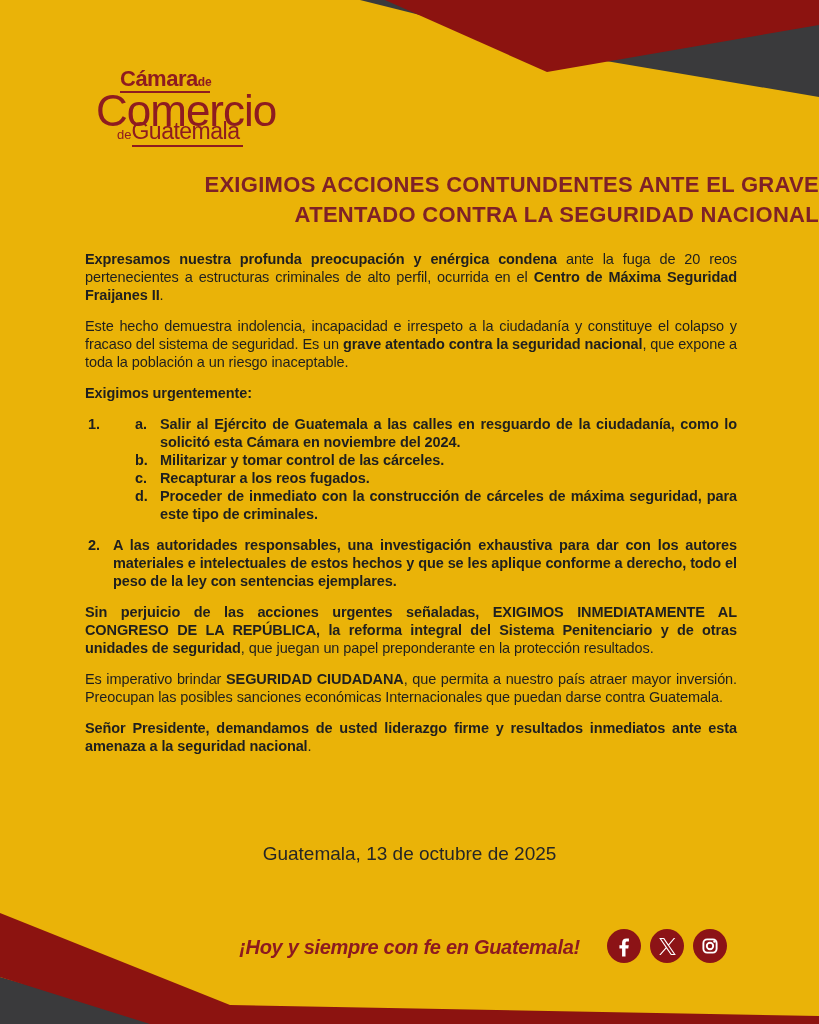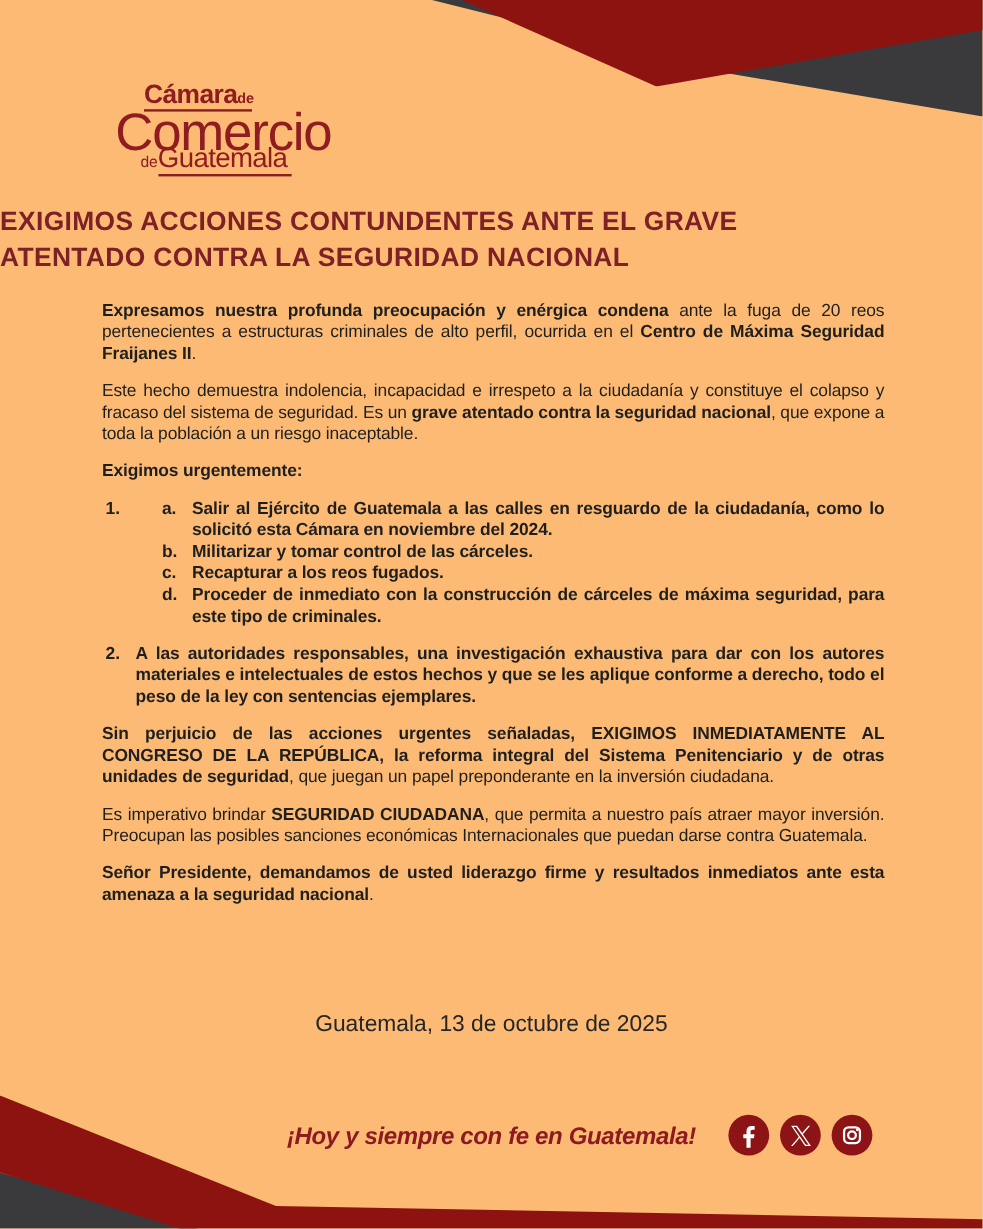--- a/index.html
+++ b/index.html
@@ -1,39 +1,39 @@
 <!DOCTYPE html>
 <html><head>
 <meta charset="utf-8">
 <style>
   html,body { margin:0; padding:0; background:#e8e8e8; }
   .page {
     position:relative; width:819px; height:1024px; margin:0 auto;
-    background:#fdba74; overflow:hidden;
+    background:#eab308; overflow:hidden;
     font-family:"Liberation Sans","DejaVu Sans",sans-serif;
   }
   
   .deco { position:absolute; inset:0; pointer-events:none; }
   .deco-top-gray    { background:#3a3a3c; clip-path:polygon(360px 0, 819px 0, 819px 97px, 600px 60px); }
   .deco-top-maroon  { background:#8c1310; clip-path:polygon(385px 0, 819px 0, 819px 25px, 547px 72px); }
   .deco-bot-gray    { background:#3a3a3c; clip-path:polygon(0 977px, 165px 1024px, 0 1024px); }
   .deco-bot-maroon  { background:#8c1310; clip-path:polygon(0 913px, 230px 1005px, 819px 1016px, 819px 1024px, 150px 1024px, 0 977px); }
   
   .logo { position:absolute; left:96px; top:64px; width:160px; color:#8e1c20; }
   .logo-row1 { position:absolute; left:24px; top:2px; white-space:nowrap; }
   .logo-row1 .w { font-size:22px; font-weight:600; letter-spacing:-0.5px; }
   .logo-row1 .s { font-size:12px; font-weight:600; }
   .logo-rule1 { position:absolute; left:24px; top:27px; width:90px; height:2px; background:#8e1c20; }
   .logo-row2 { position:absolute; left:0; top:22px; font-size:44px; font-weight:400; letter-spacing:-1px; white-space:nowrap; }
   .logo-row3 { position:absolute; left:21px; top:54px; white-space:nowrap; }
   .logo-row3 .s { font-size:13px; font-weight:500; }
   .logo-row3 .w { font-size:23px; font-weight:400; letter-spacing:-0.5px; }
   .logo-rule2 { position:absolute; left:36px; top:81px; width:111px; height:2px; background:#8e1c20; }
   
-  .title { position:absolute; left:0; top:170px; width:100%; text-align:left;
+  .title { position:absolute; left:0; top:170px; width:100%; text-align:right;
            color:#7e2127; font-size:22px; font-weight:800; line-height:30px; letter-spacing:0.3px; }
   
   .content { position:absolute; left:85px; top:250px; width:652px;
              color:#1f1f1f; font-size:14.5px; line-height:18px; text-align:justify; letter-spacing:-0.1px; }
   .para { margin:0 0 13px 0; }
   .b { font-weight:bold; }
   .li { display:flex; margin:5px 0 13px 0; }
   .li-marker { flex:0 0 25px; padding-left:3px; font-weight:bold; }
   .li-body { flex:1; }
   .li-text { text-align:justify; }
@@ -101,21 +101,21 @@
             <div class="sub-body"><span class="b">Proceder de inmediato con la construcción de cárceles de máxima seguridad, para este tipo de criminales.</span></div>
           </div>
         </div>
       </div>
       <div class="li">
         <div class="li-marker">2.</div>
         <div class="li-body">
           <div class="li-text"><span class="b">A las autoridades responsables, una investigación exhaustiva para dar con los autores materiales e intelectuales de estos hechos y que se les aplique conforme a derecho, todo el peso de la ley con sentencias ejemplares.</span></div>
         </div>
       </div>
-      <div class="para"><span class="b">Sin perjuicio de las acciones urgentes señaladas, EXIGIMOS INMEDIATAMENTE AL CONGRESO DE LA REPÚBLICA, la reforma integral del Sistema Penitenciario y de otras unidades de seguridad</span><span>, que juegan un papel preponderante en la inversión ciudadana.</span></div>
+      <div class="para"><span class="b">Sin perjuicio de las acciones urgentes señaladas, EXIGIMOS INMEDIATAMENTE AL CONGRESO DE LA REPÚBLICA, la reforma integral del Sistema Penitenciario y de otras unidades de seguridad</span><span>, que juegan un papel preponderante en la protección resultados.</span></div>
       <div class="para"><span>Es imperativo brindar </span><span class="b">SEGURIDAD CIUDADANA</span><span>, que permita a nuestro país atraer mayor inversión. Preocupan las posibles sanciones económicas Internacionales que puedan darse contra Guatemala.</span></div>
       <div class="para"><span class="b">Señor Presidente, demandamos de usted liderazgo firme y resultados inmediatos ante esta amenaza a la seguridad nacional</span><span>.</span></div>
     </div>
 
   <div class="dateline">Guatemala, 13 de octubre de 2025</div>
 
   <div class="slogan">¡Hoy y siempre con fe en Guatemala!</div>
 
   <div class="social">
     <div class="social-btn">

